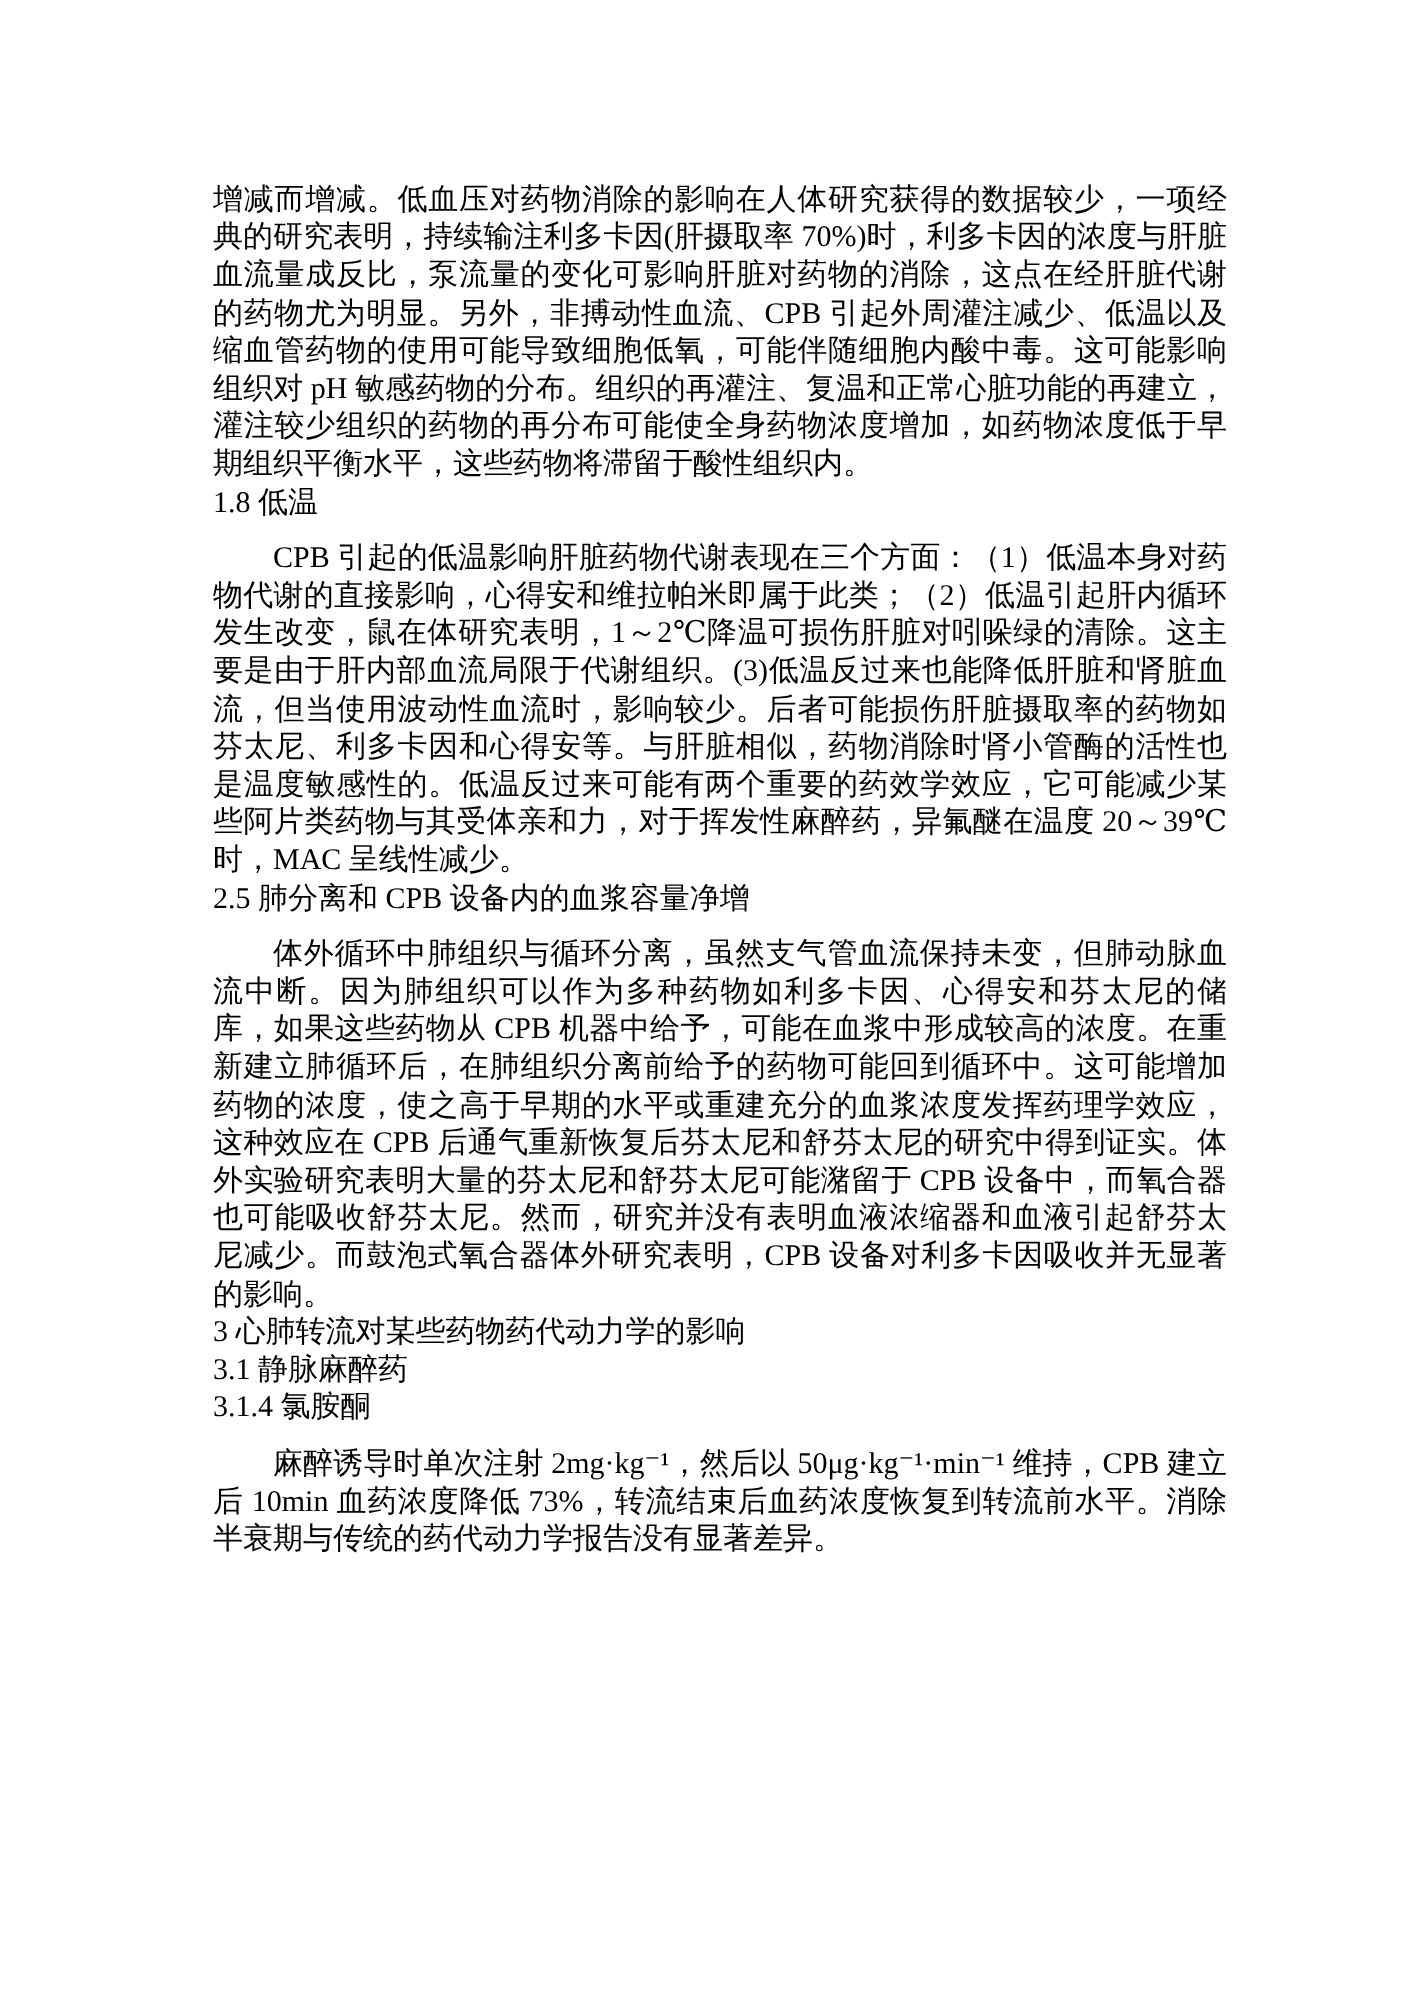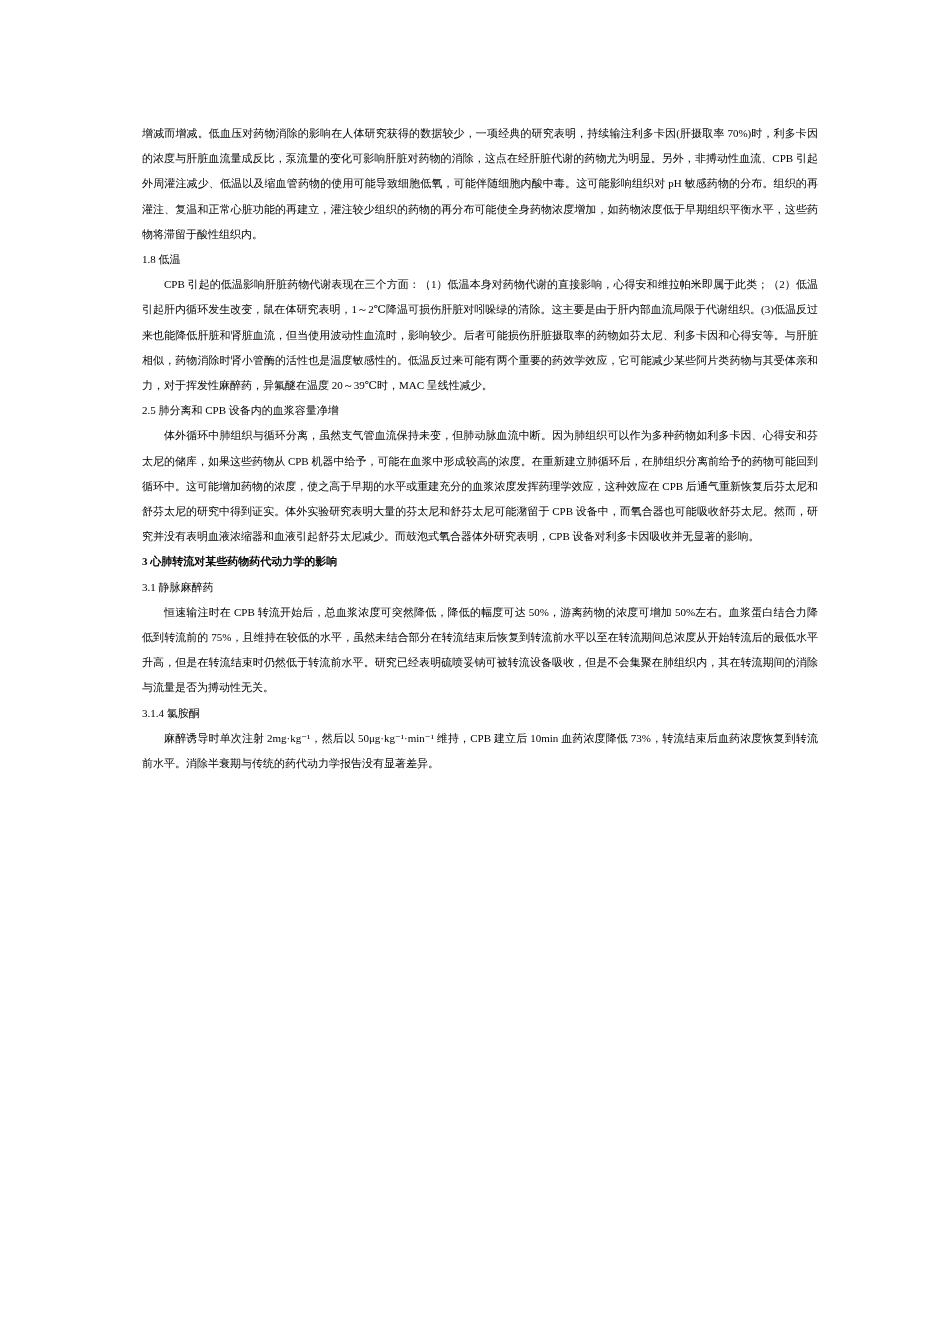--- a/index.html
+++ b/index.html
@@ -17,46 +17,45 @@
     position: absolute;
     left: 0; top: 0;
     width: 950px;
     height: 1344px;
   }
   .doc-content {
     position: absolute;
     left: 142px;
     top: 121px;
     width: 676px;
-    font-size: 11px;
+    font-size: 20px;
     line-height: 25.2px;
     text-align: justify;
     text-align-last: left;
     letter-spacing: 0;
   }
   .block {
     margin: 0;
     padding: 0;
   }
   .block.bold {
-    font-weight: bold;
+    font-weight: normal;
   }
   .indent-none   { text-indent: 0; }
-  .indent-first-2em { text-indent: 2em; }
+  .indent-first-2em { text-indent: 2em; margin-top: 12px; }
   .indent-first-1em { text-indent: 0.85em; }
 </style>
 </head>
 <body style="background: rgb(255, 255, 255); color: rgb(0, 0, 0);">
 
 <div class="page">
   <div class="doc-content" id="doc-content">
       <div class="block indent-none">增减而增减。低血压对药物消除的影响在人体研究获得的数据较少，一项经典的研究表明，持续输注利多卡因(肝摄取率 70%)时，利多卡因的浓度与肝脏血流量成反比，泵流量的变化可影响肝脏对药物的消除，这点在经肝脏代谢的药物尤为明显。另外，非搏动性血流、CPB 引起外周灌注减少、低温以及缩血管药物的使用可能导致细胞低氧，可能伴随细胞内酸中毒。这可能影响组织对 pH 敏感药物的分布。组织的再灌注、复温和正常心脏功能的再建立，灌注较少组织的药物的再分布可能使全身药物浓度增加，如药物浓度低于早期组织平衡水平，这些药物将滞留于酸性组织内。</div>
       <div class="block indent-none">1.8 低温</div>
       <div class="block indent-first-2em">CPB 引起的低温影响肝脏药物代谢表现在三个方面：（1）低温本身对药物代谢的直接影响，心得安和维拉帕米即属于此类；（2）低温引起肝内循环发生改变，鼠在体研究表明，1～2℃降温可损伤肝脏对吲哚绿的清除。这主要是由于肝内部血流局限于代谢组织。(3)低温反过来也能降低肝脏和肾脏血流，但当使用波动性血流时，影响较少。后者可能损伤肝脏摄取率的药物如芬太尼、利多卡因和心得安等。与肝脏相似，药物消除时肾小管酶的活性也是温度敏感性的。低温反过来可能有两个重要的药效学效应，它可能减少某些阿片类药物与其受体亲和力，对于挥发性麻醉药，异氟醚在温度 20～39℃时，MAC 呈线性减少。</div>
       <div class="block indent-none">2.5 肺分离和 CPB 设备内的血浆容量净增</div>
       <div class="block indent-first-2em">体外循环中肺组织与循环分离，虽然支气管血流保持未变，但肺动脉血流中断。因为肺组织可以作为多种药物如利多卡因、心得安和芬太尼的储库，如果这些药物从 CPB 机器中给予，可能在血浆中形成较高的浓度。在重新建立肺循环后，在肺组织分离前给予的药物可能回到循环中。这可能增加药物的浓度，使之高于早期的水平或重建充分的血浆浓度发挥药理学效应，这种效应在 CPB 后通气重新恢复后芬太尼和舒芬太尼的研究中得到证实。体外实验研究表明大量的芬太尼和舒芬太尼可能潴留于 CPB 设备中，而氧合器也可能吸收舒芬太尼。然而，研究并没有表明血液浓缩器和血液引起舒芬太尼减少。而鼓泡式氧合器体外研究表明，CPB 设备对利多卡因吸收并无显著的影响。</div>
       <div class="block bold indent-none">3 心肺转流对某些药物药代动力学的影响</div>
       <div class="block indent-none">3.1 静脉麻醉药</div>
-      <div class="block indent-first-2em">恒速输注时在 CPB 转流开始后，总血浆浓度可突然降低，降低的幅度可达 50%，游离药物的浓度可增加 50%左右。血浆蛋白结合力降低到转流前的 75%，且维持在较低的水平，虽然未结合部分在转流结束后恢复到转流前水平以至在转流期间总浓度从开始转流后的最低水平升高，但是在转流结束时仍然低于转流前水平。研究已经表明硫喷妥钠可被转流设备吸收，但是不会集聚在肺组织内，其在转流期间的消除与流量是否为搏动性无关。</div>
       <div class="block indent-none">3.1.4 氯胺酮</div>
       <div class="block indent-first-2em">麻醉诱导时单次注射 2mg·kg⁻¹，然后以 50μg·kg⁻¹·min⁻¹ 维持，CPB 建立后 10min 血药浓度降低 73%，转流结束后血药浓度恢复到转流前水平。消除半衰期与传统的药代动力学报告没有显著差异。</div>
     </div>
 </div>
 
 </body></html>

